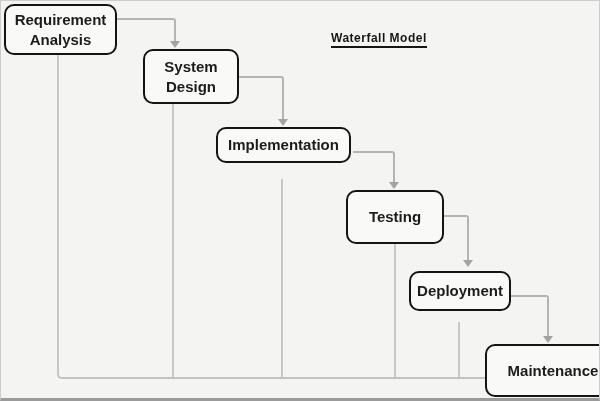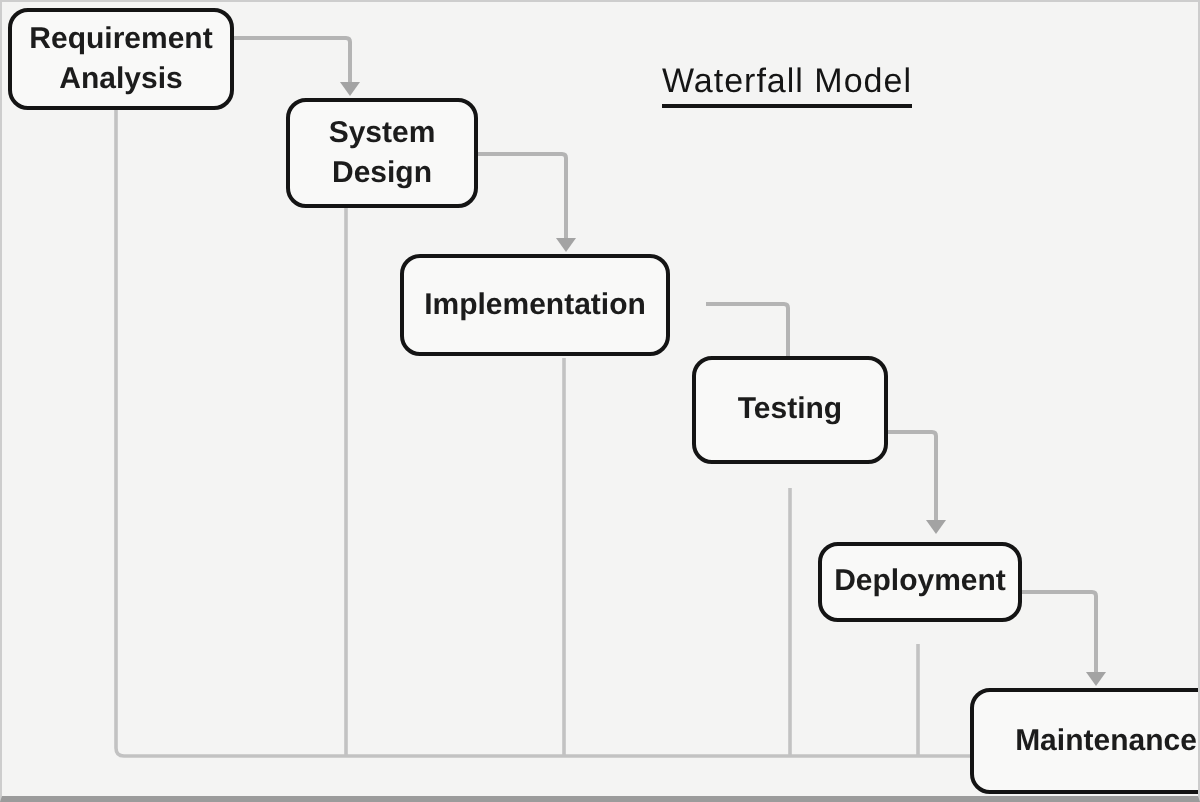--- a/index.html
+++ b/index.html
@@ -24,22 +24,22 @@
     position: absolute;
     left: 0; top: 0;
     width: 600px; height: 401px;
     z-index: 1;
   }
   .diagram-title {
     position: absolute;
     left: 330px;
     top: 30px;
     z-index: 2;
-    font-size: 17px;
-    font-weight: normal;
+    font-size: 12px;
+    font-weight: bold;
     color: #151515;
     letter-spacing: 0.5px;
     border-bottom: 2px solid #151515;
     padding-bottom: 1px;
     white-space: nowrap;
   }
   .node {
     position: absolute;
     z-index: 2;
     box-sizing: border-box;
@@ -51,22 +51,22 @@
     justify-content: center;
     text-align: center;
     font-size: 15px;
     font-weight: bold;
     color: #1c1c1c;
     line-height: 1.3;
     padding: 2px 4px;
   }
   #node-requirement-analysis { left: 3px;   top: 3px;   width: 113px; height: 51px; }
   #node-system-design        { left: 142px; top: 48px;  width: 96px;  height: 55px; }
-  #node-implementation       { left: 199px; top: 126px; width: 135px; height: 51px; }
-  #node-testing              { left: 345px; top: 177px; width: 98px;  height: 54px; justify-content: center; }
+  #node-implementation       { left: 215px; top: 126px; width: 135px; height: 36px; }
+  #node-testing              { left: 345px; top: 189px; width: 98px;  height: 54px; justify-content: center; }
   #node-deployment           { left: 408px; top: 270px; width: 102px; height: 40px; }
   #node-maintenance          { left: 484px; top: 343px; width: 136px; height: 53px; }
 </style>
 </head>
 <body>
 
 <div class="canvas">
 
   <svg class="edge-layer" viewBox="0 0 600 401" xmlns="http://www.w3.org/2000/svg">
 

